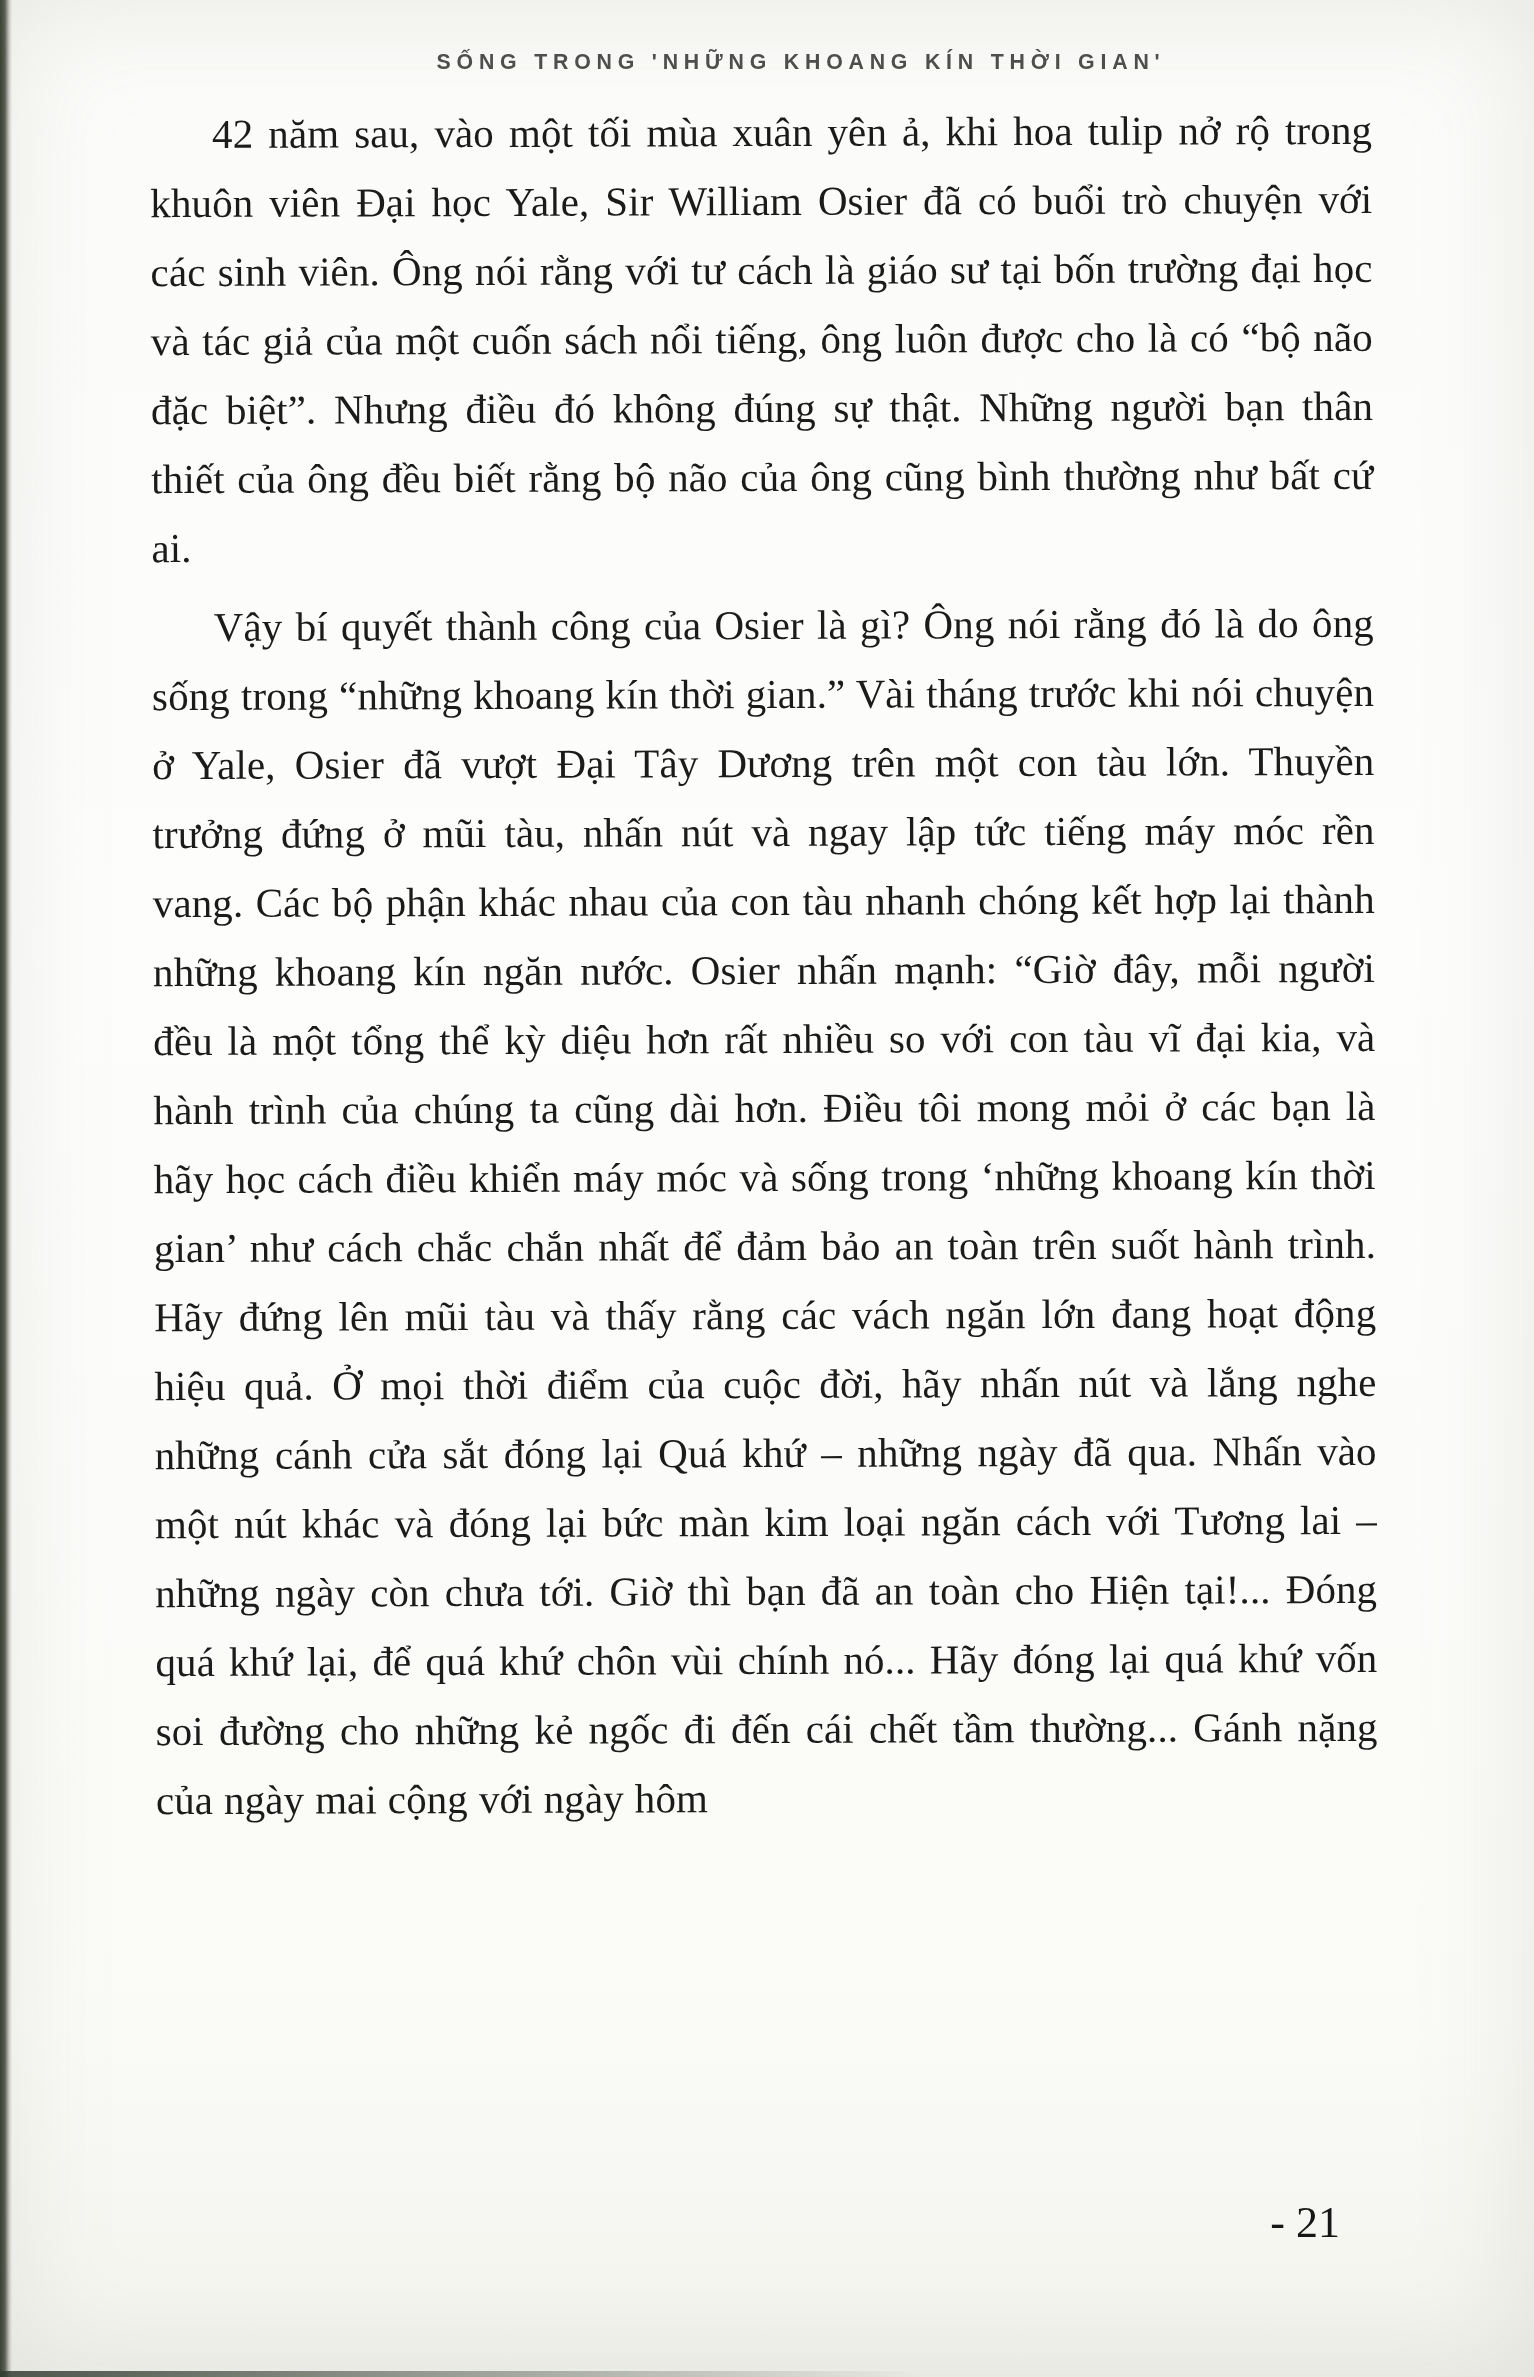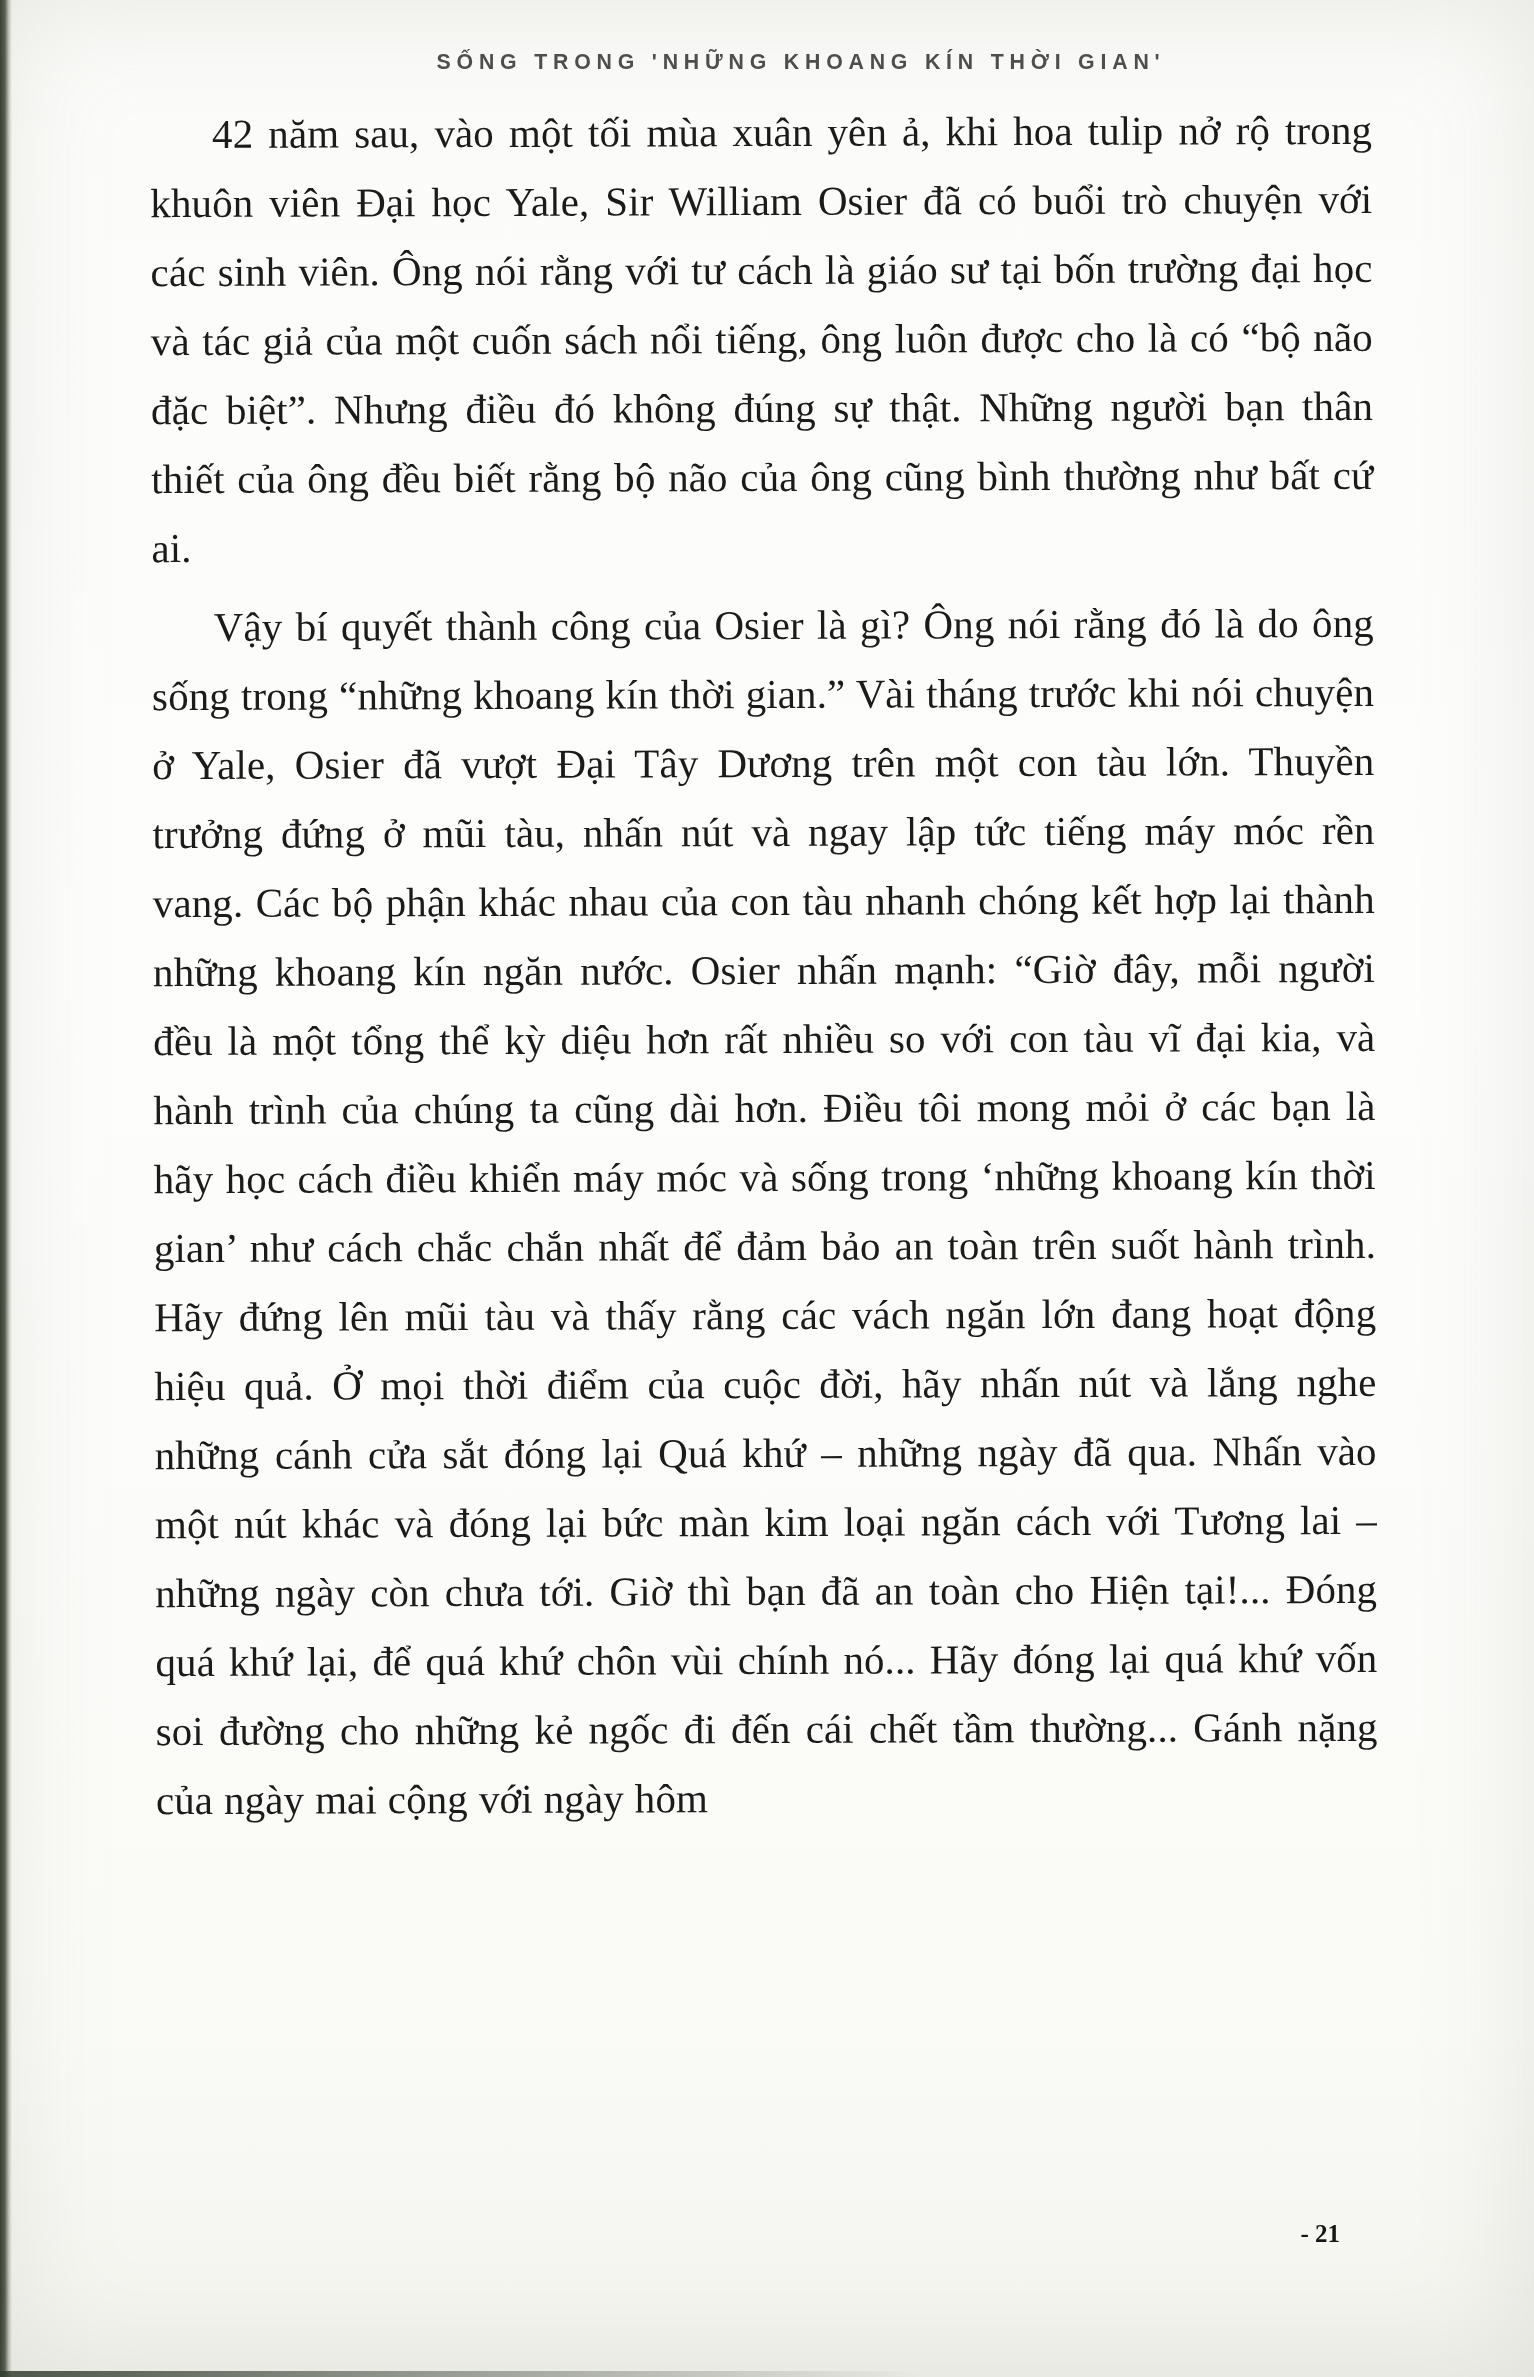--- a/index.html
+++ b/index.html
@@ -63,22 +63,22 @@
     text-align: justify;
     text-indent: 62px;
     color: #1b1b1a;
     letter-spacing: 0.1px;
     word-spacing: 0.6px;
   }
   .page-number {
     position: absolute;
     right: 194px;
     bottom: 129px;
-    font-size: 25px;
-    font-weight: 700;
+    font-size: 44px;
+    font-weight: 400;
     color: #161616;
     font-family: "Liberation Serif", "DejaVu Serif", serif;
   }
 </style>
 </head>
 <body>
 
 <div class="scan-page">
   <div class="edge-left"></div>
   <div class="edge-bottom"></div>

